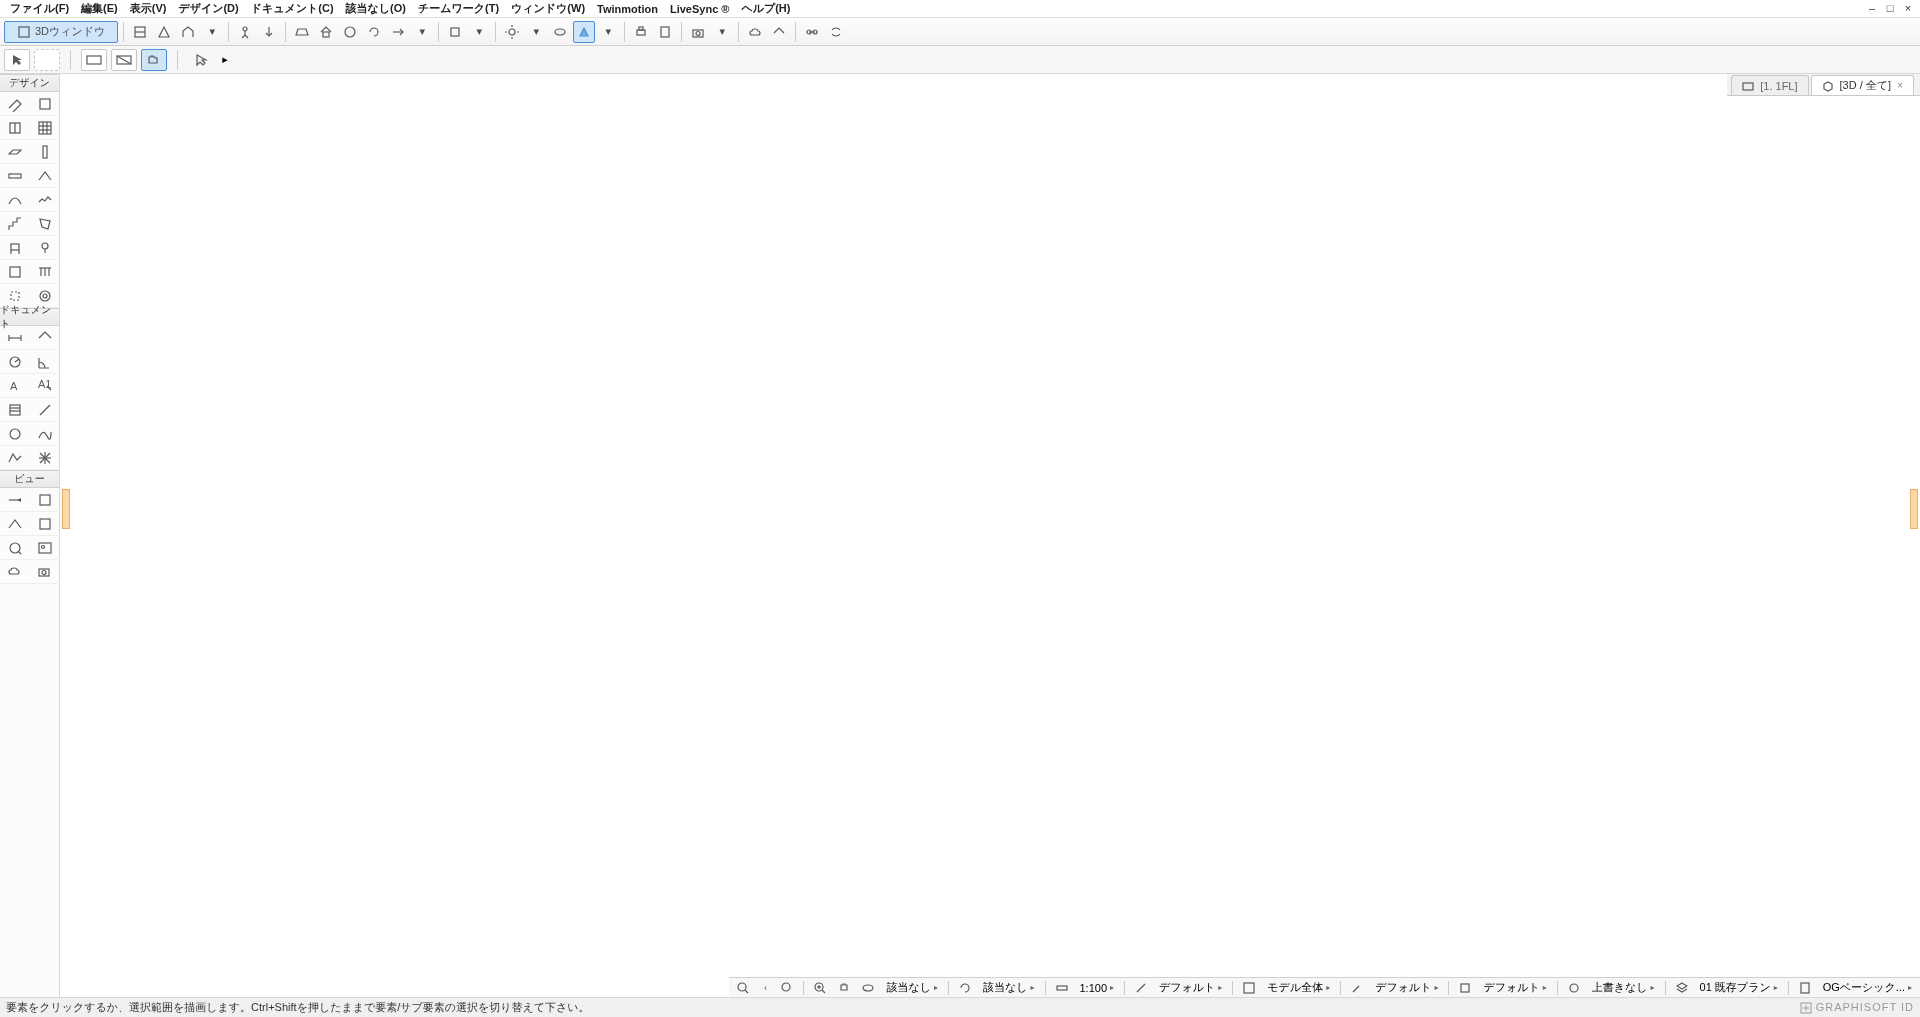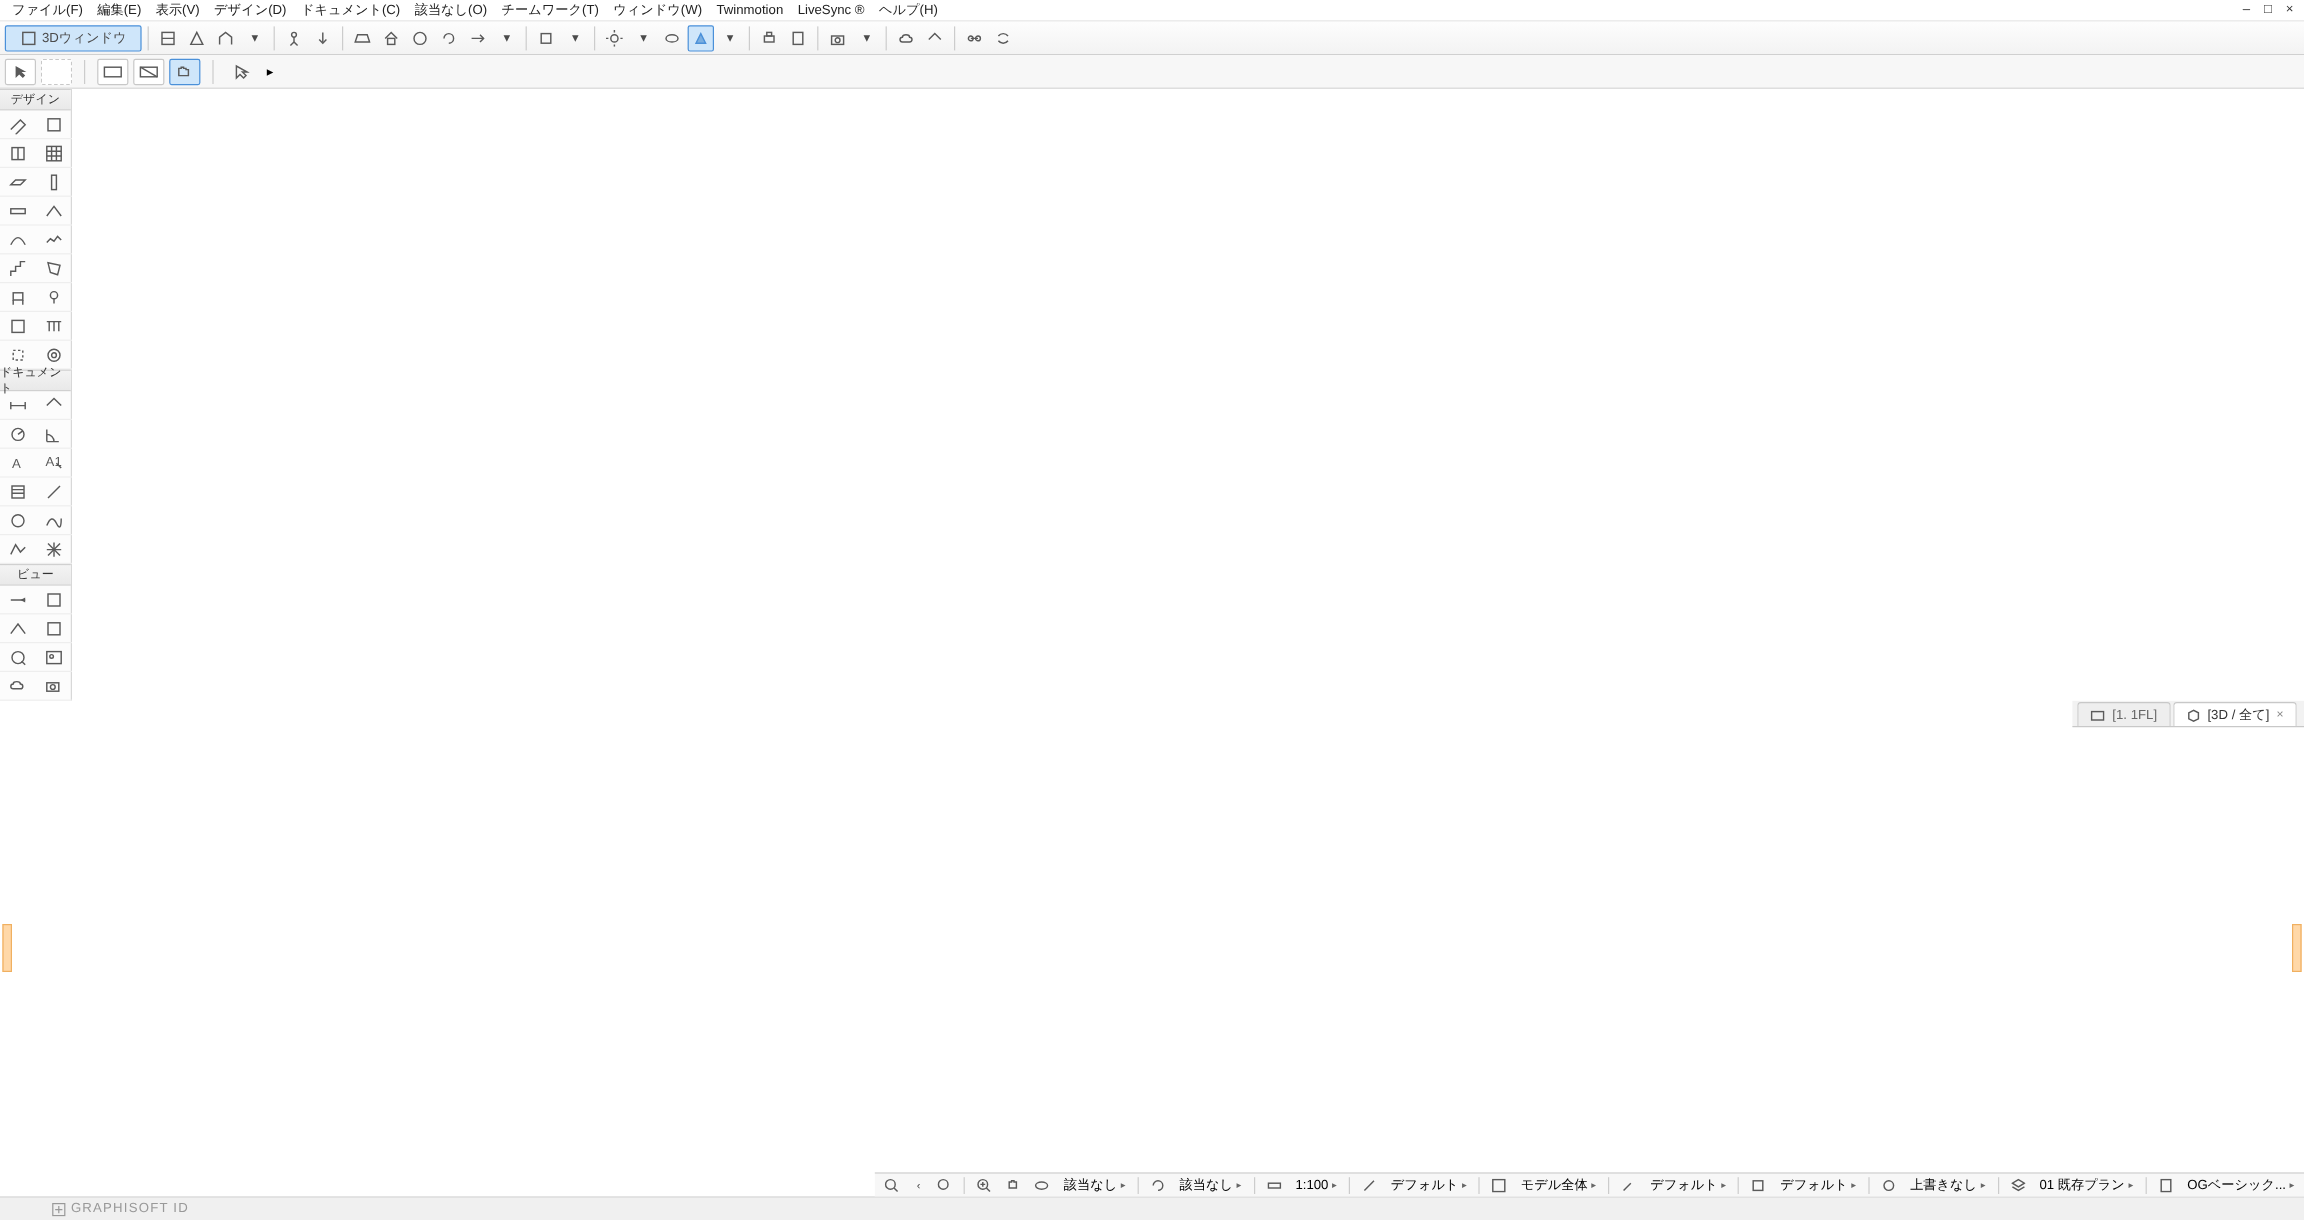--- a/index.html
+++ b/index.html
@@ -2,35 +2,35 @@
 <html><head>
 <meta charset="utf-8">
 <style>
 * { margin: 0; padding: 0; box-sizing: border-box; font-family: "Meiryo UI", "MS UI Gothic", sans-serif; font-size: 11px; }
 html, body { width: 1920px; height: 1017px; overflow: hidden; background: #fff; }
 
 .titlebar-controls { position: absolute; top: 0; right: 0; display: flex; gap: 6px; padding: 2px 6px; color: #333; }
 .titlebar-controls span { width: 12px; height: 12px; display: inline-flex; align-items: center; justify-content: center; cursor: pointer; }
 
 .menubar { height: 18px; display: flex; align-items: center; padding: 0 4px; border-bottom: 1px solid #e0e0e0; }
-.menubar .item { padding: 2px 6px; cursor: default; color: #222; }
+.menubar .item { padding: 2px 6px; cursor: default; color: #222; font-weight: bold; }
 
 .toolbar { height: 28px; display: flex; align-items: center; border-bottom: 1px solid #d0d0d0; padding: 0 4px; gap: 2px; background: linear-gradient(#fdfdfd,#f3f3f3); }
 .toolbar .tbtn { width: 22px; height: 22px; display: inline-flex; align-items: center; justify-content: center; border: 1px solid transparent; border-radius: 2px; cursor: pointer; color: #4b4b4b; }
 .toolbar .tbtn.active { border-color: #4a90d9; background: #cfe6fa; }
 .toolbar .sep { width: 1px; height: 20px; background: #ccc; margin: 0 3px; }
 .toolbar .label-btn { width: auto; padding: 0 12px; gap: 4px; }
 
 .subtoolbar { height: 28px; display: flex; align-items: center; border-bottom: 1px solid #d8d8d8; padding: 0 4px; gap: 4px; background: #f7f7f7; }
 .subtoolbar .tbtn { width: 26px; height: 22px; display: inline-flex; align-items: center; justify-content: center; border: 1px solid #c8c8c8; background: #fff; cursor: pointer; border-radius: 2px; }
 .subtoolbar .tbtn.dashed { border-style: dashed; }
 .subtoolbar .tbtn.active { background: #cfe6fa; border-color: #4a90d9; }
 .subtoolbar .sep { width: 1px; height: 20px; background: #ccc; margin: 0 6px; }
 
-.main { display: flex; height: calc(1017px - 18px - 28px - 28px - 20px); flex-direction: column; }
+.main { display: flex; height: calc(1017px - 18px - 28px - 28px - 20px); }
 
 .toolbox { width: 60px; background: #fcfcfc; border-right: 1px solid #d8d8d8; display: flex; flex-direction: column; }
 .toolbox .section-hdr { height: 18px; background: linear-gradient(#f3f3f3,#e9e9e9); border-top: 1px solid #d0d0d0; border-bottom: 1px solid #d0d0d0; display: flex; align-items: center; justify-content: center; font-size: 10px; color: #333; }
 .toolbox .grid { display: grid; grid-template-columns: 30px 30px; }
 .toolbox .tool { height: 24px; display: inline-flex; align-items: center; justify-content: center; border-bottom: 1px solid #eee; cursor: pointer; color: #555; }
 
 .canvas-wrap { flex: 1; display: flex; flex-direction: column; position: relative; align-items: flex-end; }
 .tabbar { height: 22px; display: flex; align-items: flex-end; background: #f2f2f2; border-bottom: 1px solid #c8c8c8; padding: 0 4px; }
 .tab { height: 20px; padding: 0 10px; display: inline-flex; align-items: center; gap: 6px; border: 1px solid #c8c8c8; border-bottom: none; background: #fff; margin-right: 2px; border-radius: 3px 3px 0 0; cursor: pointer; color: #333; }
 .tab.inactive { background: #eee; color: #666; }
@@ -745,20 +745,21 @@
         </div>
       <div class="combo">
           <span>OGベーシック...</span>
           <span class="chev">▸</span>
         </div>
     </div>
   </div>
 </div>
 
 <div class="statusbar">
+  <span>要素をクリックするか、選択範囲を描画します。Ctrl+Shiftを押したままで要素/サブ要素の選択を切り替えて下さい。</span>
   <span class="right">
     <svg width="12" height="12" style="vertical-align:middle">
         <rect x="1" y="1" width="10" height="10" stroke="#999" fill="none"></rect>
         <line x1="6" y1="3" x2="6" y2="9" stroke="#999"></line>
         <line x1="3" y1="6" x2="9" y2="6" stroke="#999"></line>
       </svg>
     <span>GRAPHISOFT ID</span>
   </span>
 </div>
 

